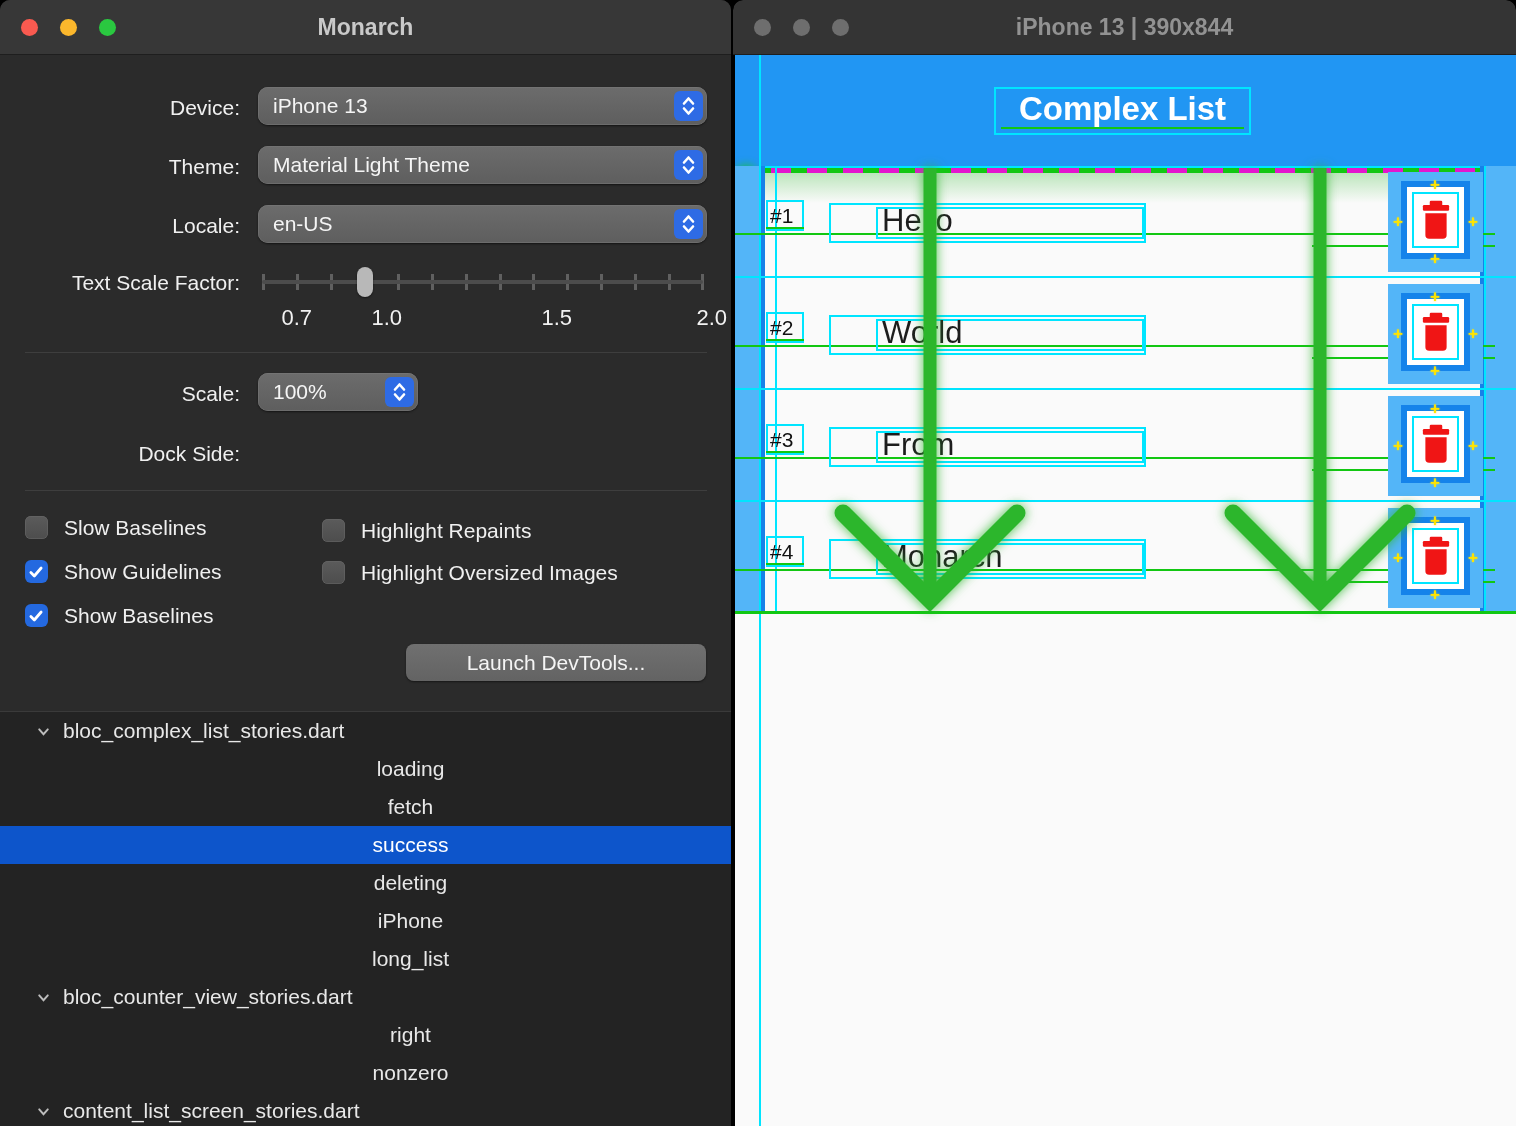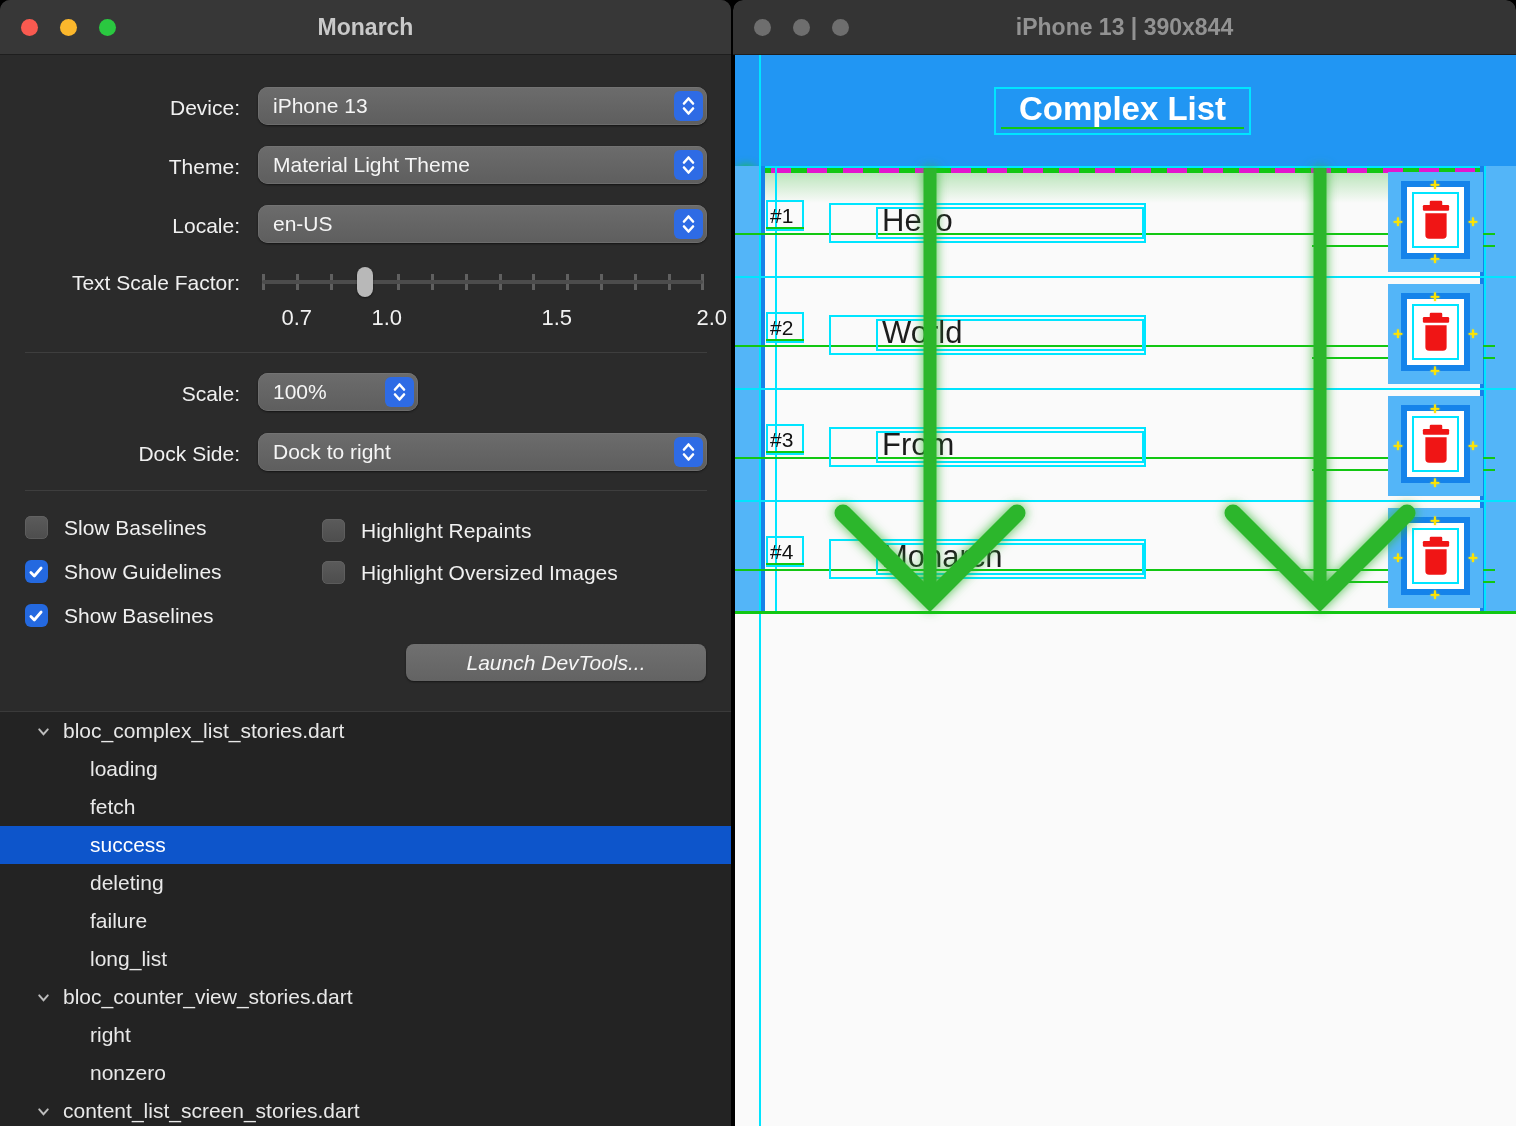--- a/index.html
+++ b/index.html
@@ -44,28 +44,28 @@
   .chk { position:absolute; left:0; top:0; width:23px; height:23px; border-radius:6px;
          background:linear-gradient(#5b5b5b,#4d4d4d); box-shadow:inset 0 0 0 0.5px #6a6a6a; }
   .chk.on { background:#2469e0; box-shadow:none; }
   .chk svg { position:absolute; left:3px; top:4px; }
   .chk-label { position:absolute; left:39px; top:0; line-height:23px; white-space:nowrap;
                color:#f0f0f0; font-size:21px; }
 
   .btn { position:absolute; left:406px; top:644px; width:300px; height:37px;
          background:linear-gradient(#707070,#636363); border:none; border-radius:8px;
          color:#f5f5f5; font-size:21px; font-family:"Liberation Sans",sans-serif;
-         box-shadow:0 1px 2px rgba(0,0,0,.5);font-style:italic; }
+         box-shadow:0 1px 2px rgba(0,0,0,.5); }
 
   .treepane { position:absolute; left:0; top:711px; width:731px; height:415px;
               background:#232323; border-top:1px solid #3a3a3a; overflow:hidden; }
   .tree-item { position:relative; height:38px; line-height:38px; font-size:21px; color:#e8e8e8;
                white-space:nowrap; }
   .tree-item.file { padding-left:63px; }
-  .tree-item.story { padding-left:90px; }
+  .tree-item.story { padding-left:90px;text-align:center; }
   .tree-item.selected { background:#0d55cb; color:#ffffff; }
   .tree-item .chev { position:absolute; left:36px; top:12px; }
 
   
   .win-right { position:absolute; left:733px; top:0; width:783px; height:1126px;
                background:#000; border-radius:10px 10px 0 0; overflow:hidden; }
   .win-right .tb { left:0; right:0; background:#343434; border-radius:10px 10px 0 0; }
   .win-right .tb-title { color:#929292; }
   .screen { position:absolute; left:2px; top:55px; width:781px; height:1071px;
             background:#fafafa; overflow:hidden; }
@@ -169,28 +169,20 @@
     <div class="popup" style="left:258px; top:373px; width:160px">
       <span class="val">100%</span>
       <span class="stepper">
           <svg width="17" height="24" viewBox="0 0 17 24">
             <path d="M4 9.5 L8.5 4.5 L13 9.5 M4 14.5 L8.5 19.5 L13 14.5" stroke="#fff" stroke-width="2.6" fill="none" stroke-linecap="round" stroke-linejoin="round"></path>
           </svg>
         </span>
     </div>
 
     <div class="fieldlabel" style="top:442px">Dock Side:</div>
-    <div class="popup" style="left:258px; top:433px; width:449px">
-      <span class="val">Dock to right</span>
-      <span class="stepper">
-          <svg width="17" height="24" viewBox="0 0 17 24">
-            <path d="M4 9.5 L8.5 4.5 L13 9.5 M4 14.5 L8.5 19.5 L13 14.5" stroke="#fff" stroke-width="2.6" fill="none" stroke-linecap="round" stroke-linejoin="round"></path>
-          </svg>
-        </span>
-    </div>
 
     <div class="divider" style="top:490px"></div>
 
     <div id="chk-col-0">
         <div class="chk-row" style="left: 25px; top: 516px;">
     <span class="chk"></span>
     <span class="chk-label">Slow Baselines</span>
   </div>
         <div class="chk-row" style="left: 25px; top: 560px;">
     <span class="chk on">
@@ -235,21 +227,21 @@
         <div class="tree-item story">
     <span>fetch</span>
   </div>
         <div class="tree-item story selected">
     <span>success</span>
   </div>
         <div class="tree-item story">
     <span>deleting</span>
   </div>
         <div class="tree-item story">
-    <span>failure</span>
+    <span>iPhone</span>
   </div>
         <div class="tree-item story">
     <span>long_list</span>
   </div>
         <div class="tree-item file">
     <svg class="chev" width="15" height="15" viewBox="0 0 14 14">
             <path d="M3 5 L7 9.5 L11 5" stroke="#bdbdbd" stroke-width="1.8" fill="none" stroke-linecap="round"></path>
           </svg>
     <span class="tf-label">bloc_counter_view_stories.dart</span>
   </div>

